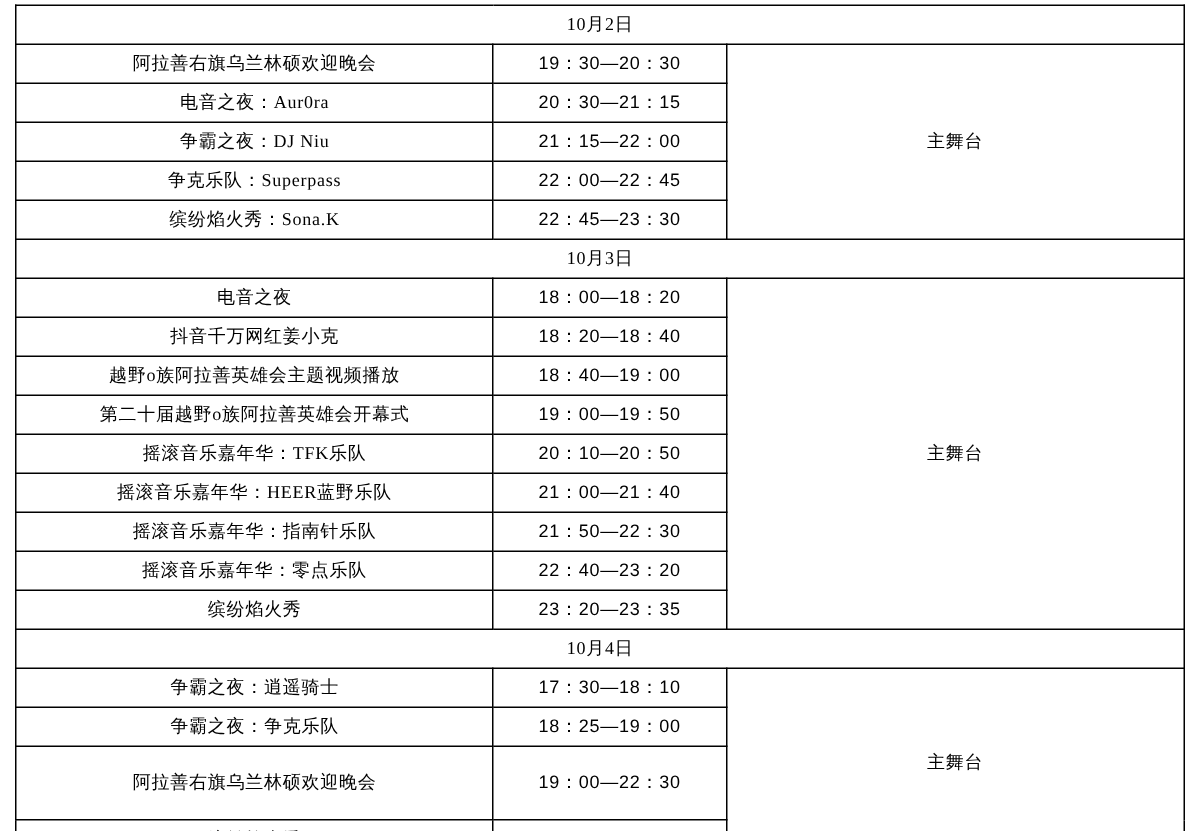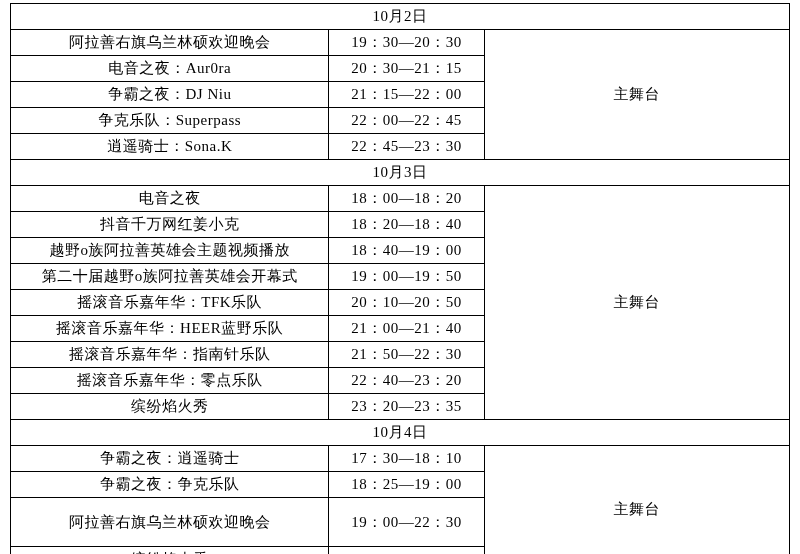--- a/index.html
+++ b/index.html
@@ -22,36 +22,36 @@
   table.schedule {
     width: 780px;
     border-collapse: collapse;
     table-layout: fixed;
     margin: 0 auto;
   }
   table.schedule td {
     border: 1px solid #000000;
     text-align: center;
     vertical-align: middle;
-    font-size: 15px;
+    font-size: 12px;
     line-height: 1.1;
     padding: 0;
     height: 25px;
     letter-spacing: 0.5px;
   }
   td.daybar {
     height: 24px;
     font-size: 12.5px;
   }
   td.event {
     width: 318px;
   }
   td.time {
     width: 155px;
-    font-family: Liberation Serif, serif;
+    font-family: Liberation Sans, sans-serif;
     letter-spacing: 0.3px;
   }
   td.stage {
     width: 305px;
   }
   col.c-event { width: 318px; }
   col.c-time  { width: 155px; }
   col.c-stage { width: 305px; }
 </style>
 </head>
@@ -80,21 +80,21 @@
       </tr>
       <tr>
         <td class="event">争霸之夜：DJ Niu</td>
         <td class="time">21：15—22：00</td>
       </tr>
       <tr>
         <td class="event">争克乐队：Superpass</td>
         <td class="time">22：00—22：45</td>
       </tr>
       <tr>
-        <td class="event">逍遥骑士：Sona.K</td>
+        <td class="event">缤纷焰火秀：Sona.K</td>
         <td class="time">22：45—23：30</td>
       </tr>
 
       <tr>
         <td class="daybar" colspan="3">10月3日</td>
       </tr>
       <tr>
         <td class="event">电音之夜</td>
         <td class="time">18：00—18：20</td>
         <td class="stage" rowspan="9">主舞台</td>

